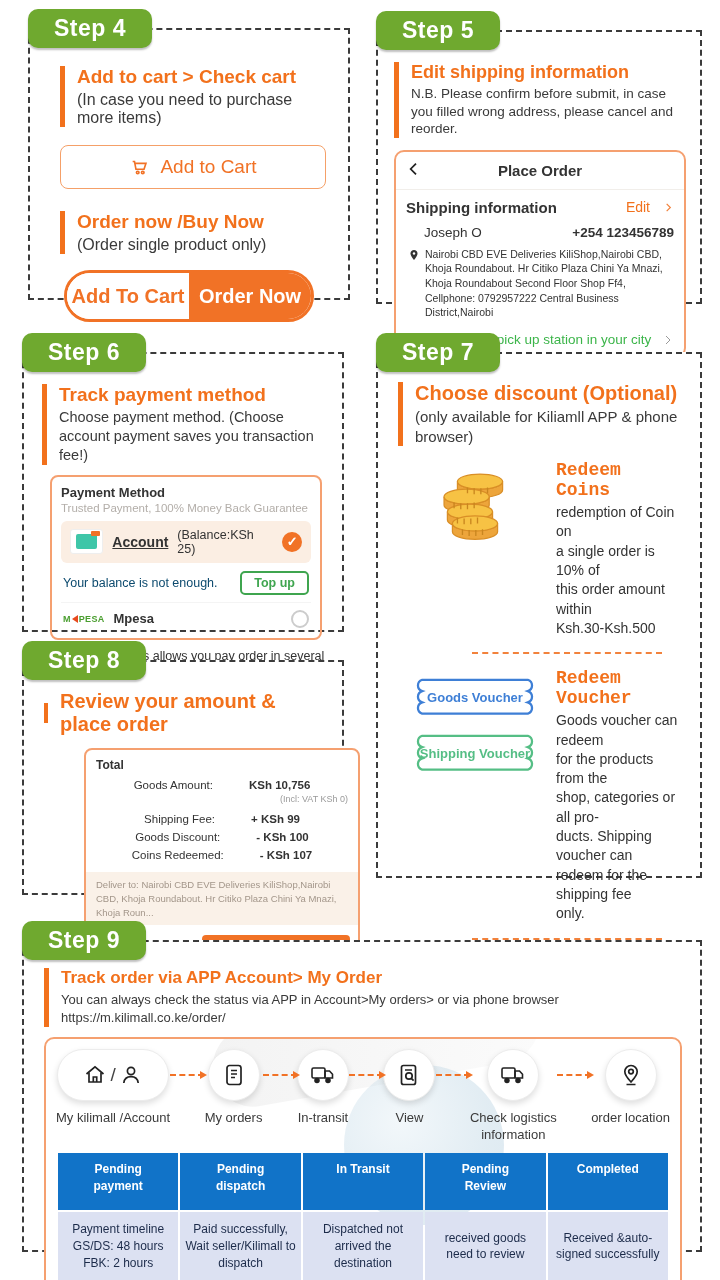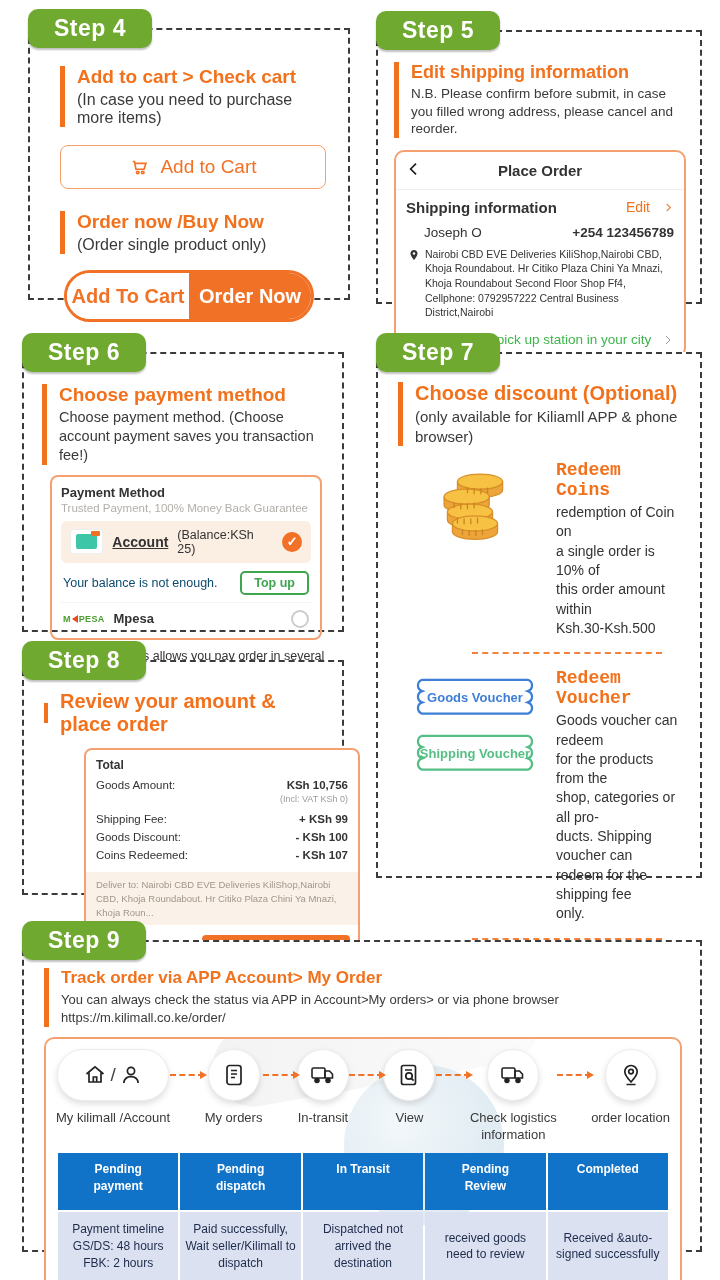--- a/index.html
+++ b/index.html
@@ -102,21 +102,21 @@
   .v-coupon span { color: #2bc0f0; letter-spacing: .5px; }
   .c7-note { text-align: center; font-size: 12.5px; line-height: 1.35; margin-top: 16px; white-space: pre-line; }
 
   
   .c8-inner { padding: 28px 16px 0 20px; }
   .h8 { display: flex; align-items: center; gap: 12px; }
   .h8-bar { width: 5px; height: 20px; background: #f2711c; }
   .c8-h { font-size: 20px; }
   .total-card { width: 276px; margin: 12px 0 0 40px; border: 2px solid #f5a070; border-radius: 8px; background: #fff; padding: 8px 0 10px; }
   .tc-title { font-weight: bold; font-size: 12px; padding: 0 10px 4px; }
-  .t-row { display: flex; justify-content: space-between; padding: 3px 10px; font-size: 11.5px; gap: 36px; }
+  .t-row { display: flex; justify-content: center; padding: 3px 10px; font-size: 11.5px; gap: 36px; }
   .t-val { font-weight: bold; }
   .vat-note { text-align: right; color: #9a9a9a; font-size: 9px; padding: 0 10px 6px; }
   .deliver-box { background: #faf1e8; color: #a3968a; font-size: 9.5px; line-height: 1.45; padding: 6px 10px; margin-top: 8px; }
   .t-bottom { display: flex; justify-content: space-between; align-items: center; padding: 10px 8px 0 10px; }
   .t-amt { color: #f17226; font-weight: bold; font-size: 19px; }
   .po-btn { background: #f17226; color: #fff; font-weight: bold; font-size: 15px; width: 148px; padding: 10px 0; text-align: center; border-radius: 4px; cursor: pointer; border: none; font-family: inherit; }
 
   
   .c9-inner { padding: 26px 18px 0 20px; }
   .c9-h { font-size: 17px; }
@@ -217,21 +217,21 @@
           </svg>
         </div>
       </div>
     </div>
   </section>
 
   <section class="card" style="left:22px; top:352px; width:322px; height:280px;">
     <div class="badge">Step 6</div>
     <div class="c6-inner">
       <div class="bar-block">
-        <div class="h-or c6-h">Choose payment method</div>
+        <div class="h-or c6-h">Track payment method</div>
         <div class="sub c6-sub">Choose payment method. (Choose account payment saves you  transaction fee!)</div>
       </div>
       <div class="pay-card">
         <div class="pm-title">Payment Method</div>
         <div class="pm-sub">Trusted Payment, 100% Money Back Guarantee</div>
         <div class="acct-row">
           <span class="card-ico"></span>
           <span class="acct-label">Account</span>
           <span class="acct-bal">(Balance:KSh 25)</span>
           <span class="check-ico">✓</span>

